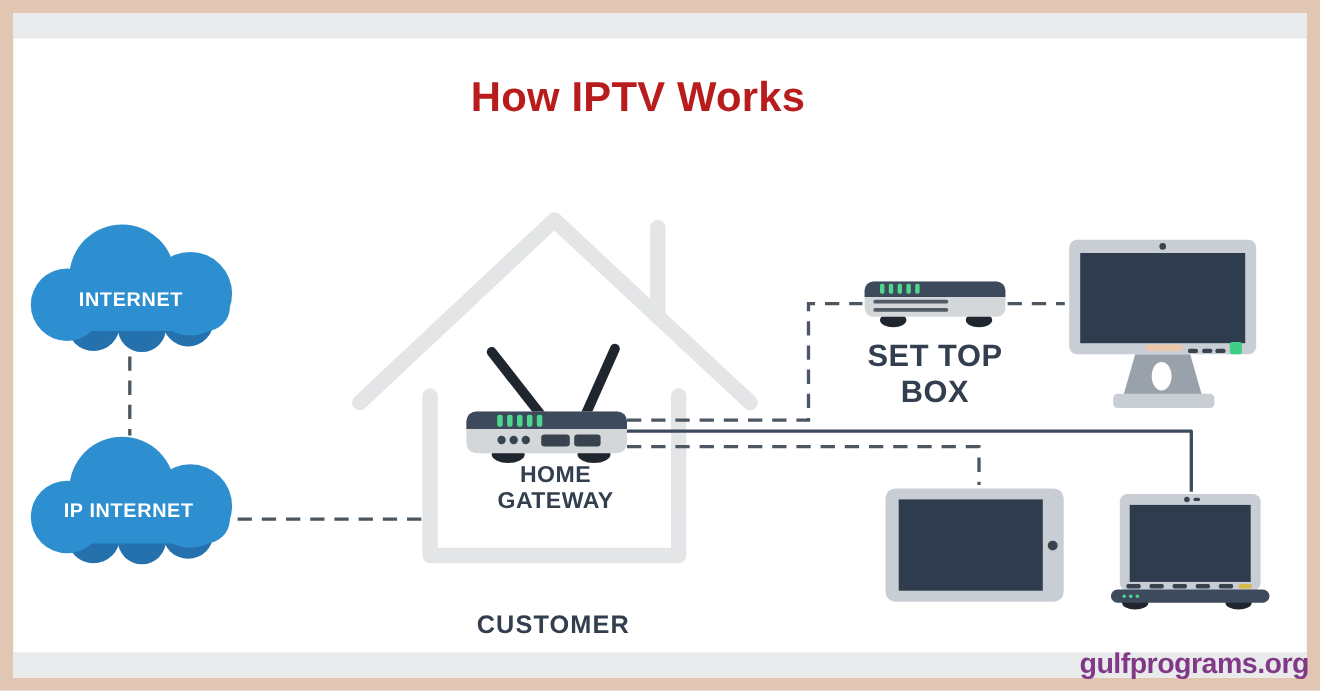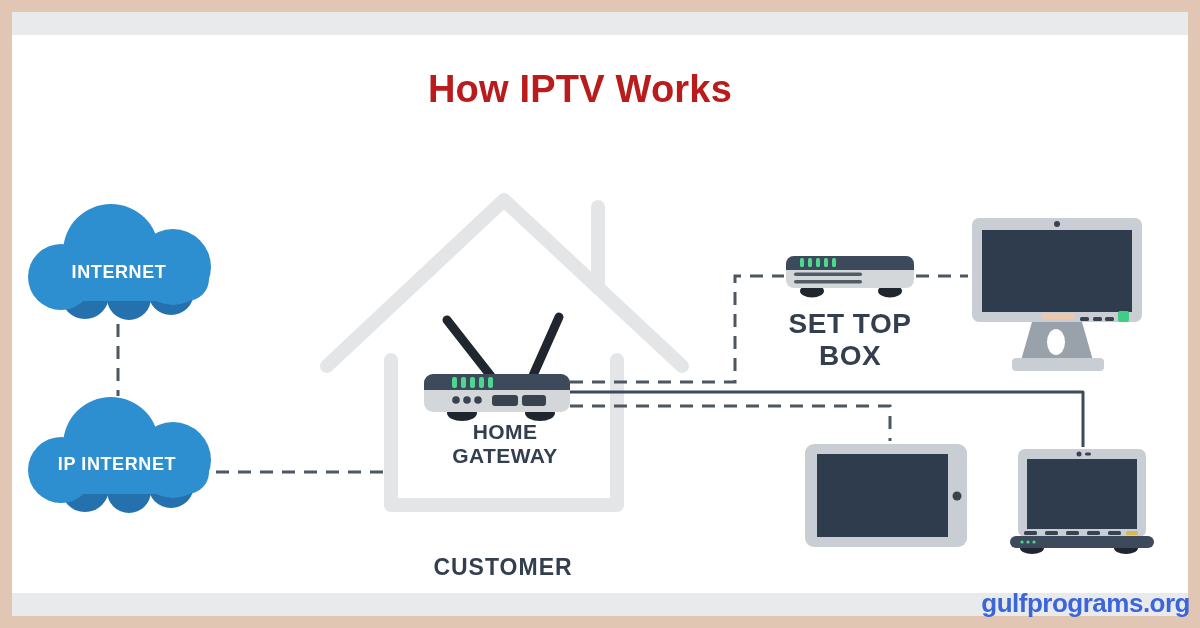--- a/index.html
+++ b/index.html
@@ -22,21 +22,21 @@
   }
   .cloud-label{color:#ffffff;font-size:18px;letter-spacing:0.6px;}
   .lbl-internet{left:29px;top:262px;width:180px;}
   .lbl-ipnetwork{left:27px;top:454px;width:180px;}
   .lbl-gateway{left:405px;top:420px;width:200px;font-size:21px;}
   .lbl-gateway span{display:block;}
   .lbl-customer{left:403px;top:508px;width:200px;font-size:23px;letter-spacing:1px;margin-top:46px;}
   .lbl-stb{left:760px;top:308px;width:180px;font-size:28px;letter-spacing:0.5px;}
   .watermark{
     position:absolute;right:10px;top:588px;font-size:26px;font-weight:bold;
-    color:#1d4ed8;opacity:0.85;letter-spacing:-0.5px;text-align:center;
+    color:#701a75;opacity:0.85;letter-spacing:-0.5px;text-align:center;
   }
 </style>
 </head>
 <body>
 
 <div class="stage">
   <div class="canvas"></div>
   <div class="band top"></div>
   <div class="band bottom"></div>
 

